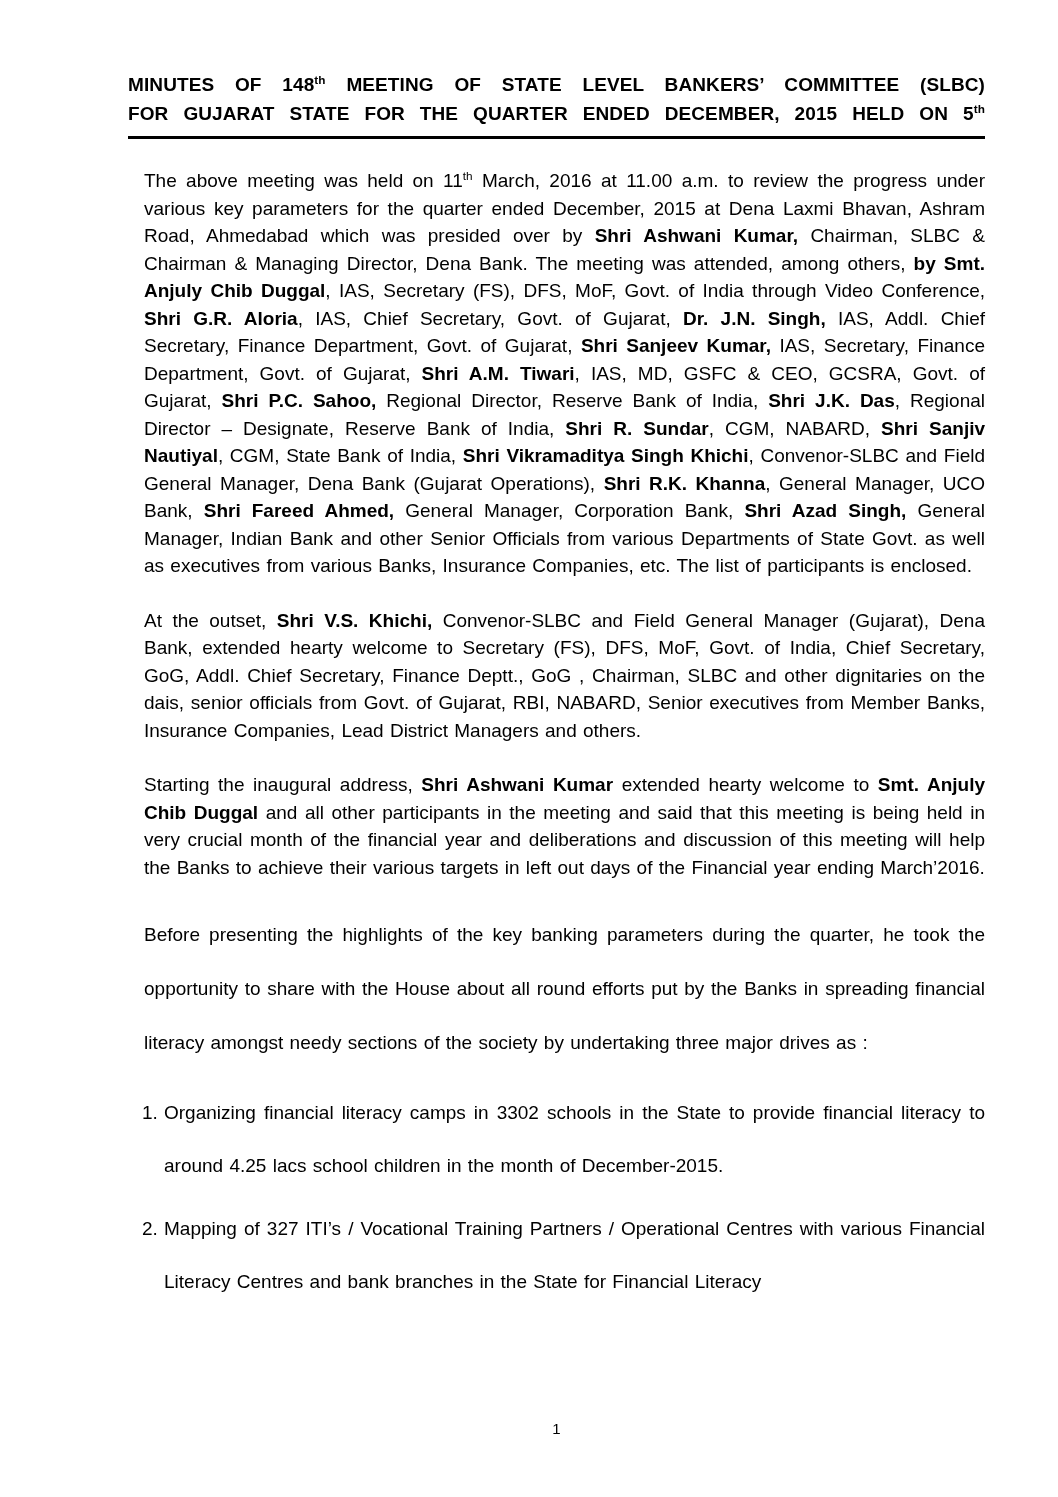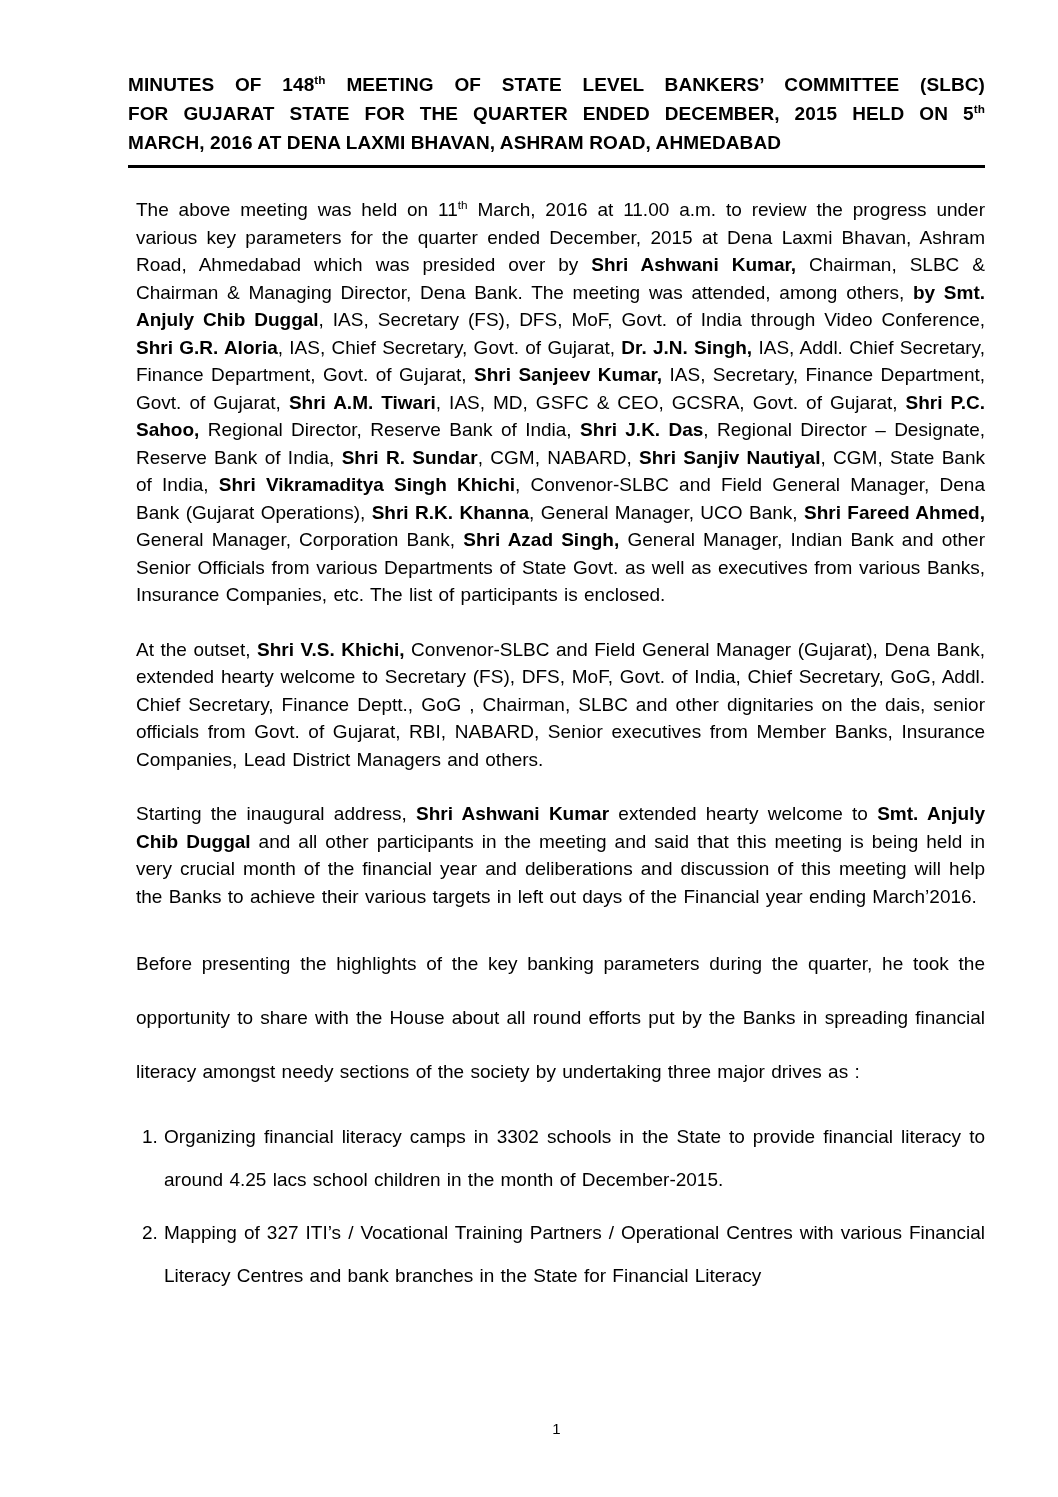--- a/index.html
+++ b/index.html
@@ -29,37 +29,37 @@
   .title-line.jl {
     text-align: justify;
     text-align-last: justify;
   }
   .title-rule {
     border-top: 3px solid #000000;
     margin-top: 8px;
     margin-bottom: 28px;
   }
   .doc-body p {
-    margin: 0 0 27px 8px;
+    margin: 0 0 27px 16px;
     line-height: 27.5px;
     text-align: justify;
     word-spacing: 1px;
   }
   .doc-body p.loose {
     line-height: 54px;
     margin-top: 16px;
     margin-bottom: 16px;
   }
   .doc-body ol {
     margin: 0;
     padding-left: 36px;
     list-style: decimal outside;
   }
   .doc-body ol li {
-    line-height: 43px;
+    line-height: 53px;
     text-align: justify;
     word-spacing: 1px;
     margin-bottom: 10px;
   }
   sup {
     font-size: 62%;
     line-height: 0;
   }
   b { font-weight: 700; }
   .page-number {
@@ -72,21 +72,20 @@
   }
 </style>
 </head>
 <body>
 
 <div class="page">
 
   <h1 class="doc-title">
       <div class="title-line jl"><span>MINUTES OF 148</span><sup>th</sup><span> MEETING OF STATE LEVEL BANKERS’ COMMITTEE (SLBC)</span></div>
       <div class="title-line jl"><span>FOR GUJARAT STATE FOR THE QUARTER ENDED DECEMBER, 2015 HELD ON 5</span><sup>th</sup></div>
-      <div class="title-line"><span>MARCH, 2016 AT DENA LAXMI BHAVAN, ASHRAM ROAD, AHMEDABAD</span></div>
     </h1>
 
   <div class="title-rule"></div>
 
   <div class="doc-body">
       <p><span>The above meeting was held on 11</span><sup>th</sup><span> March, 2016 at 11.00 a.m. to review the progress under various key parameters for the quarter ended December, 2015 at Dena Laxmi Bhavan, Ashram Road, Ahmedabad which was presided over by </span><b>Shri Ashwani Kumar,</b><span> Chairman, SLBC &amp; Chairman &amp; Managing Director, Dena Bank. The meeting was attended, among others, </span><b>by Smt. Anjuly Chib Duggal</b><span>, IAS, Secretary (FS), DFS, MoF, Govt. of India through Video Conference, </span><b>Shri G.R. Aloria</b><span>, IAS, Chief Secretary, Govt. of Gujarat, </span><b>Dr. J.N. Singh,</b><span> IAS, Addl. Chief Secretary, Finance Department, Govt. of Gujarat, </span><b>Shri Sanjeev Kumar,</b><span> IAS, Secretary, Finance Department, Govt. of Gujarat, </span><b>Shri A.M. Tiwari</b><span>, IAS, MD, GSFC &amp; CEO, GCSRA, Govt. of Gujarat, </span><b>Shri P.C. Sahoo,</b><span> Regional Director, Reserve Bank of India, </span><b>Shri J.K. Das</b><span>, Regional Director – Designate, Reserve Bank of India, </span><b>Shri R. Sundar</b><span>, CGM, NABARD, </span><b>Shri Sanjiv Nautiyal</b><span>, CGM, State Bank of India, </span><b>Shri Vikramaditya Singh Khichi</b><span>, Convenor-SLBC and Field General Manager, Dena Bank (Gujarat Operations), </span><b>Shri R.K. Khanna</b><span>, General Manager, UCO Bank, </span><b>Shri Fareed Ahmed,</b><span> General Manager, Corporation Bank, </span><b>Shri Azad Singh,</b><span> General Manager, Indian Bank and other Senior Officials from various Departments of State Govt. as well as executives from various Banks, Insurance Companies, etc. The list of participants is enclosed.</span></p>
       <p><span>At the outset, </span><b>Shri V.S. Khichi,</b><span> Convenor-SLBC and Field General Manager (Gujarat), Dena Bank, extended hearty welcome to Secretary (FS), DFS, MoF, Govt. of India, Chief Secretary, GoG, Addl. Chief Secretary, Finance Deptt., GoG , Chairman, SLBC and other dignitaries on the dais, senior officials from Govt. of Gujarat, RBI, NABARD, Senior executives from Member Banks, Insurance Companies, Lead District Managers and others.</span></p>
       <p><span>Starting the inaugural address, </span><b>Shri Ashwani Kumar</b><span> extended hearty welcome to </span><b>Smt. Anjuly Chib Duggal</b><span> and all other participants in the meeting and said that this meeting is being held in very crucial month of the financial year and deliberations and discussion of this meeting will help the Banks to achieve their various targets in left out days of the Financial year ending March’2016.</span></p>
       <p class="loose"><span>Before presenting the highlights of the key banking parameters during the quarter, he took the opportunity to share with the House about all round efforts put by the Banks in spreading financial literacy amongst needy sections of the society by undertaking three major drives as :</span></p>
       <ol>

